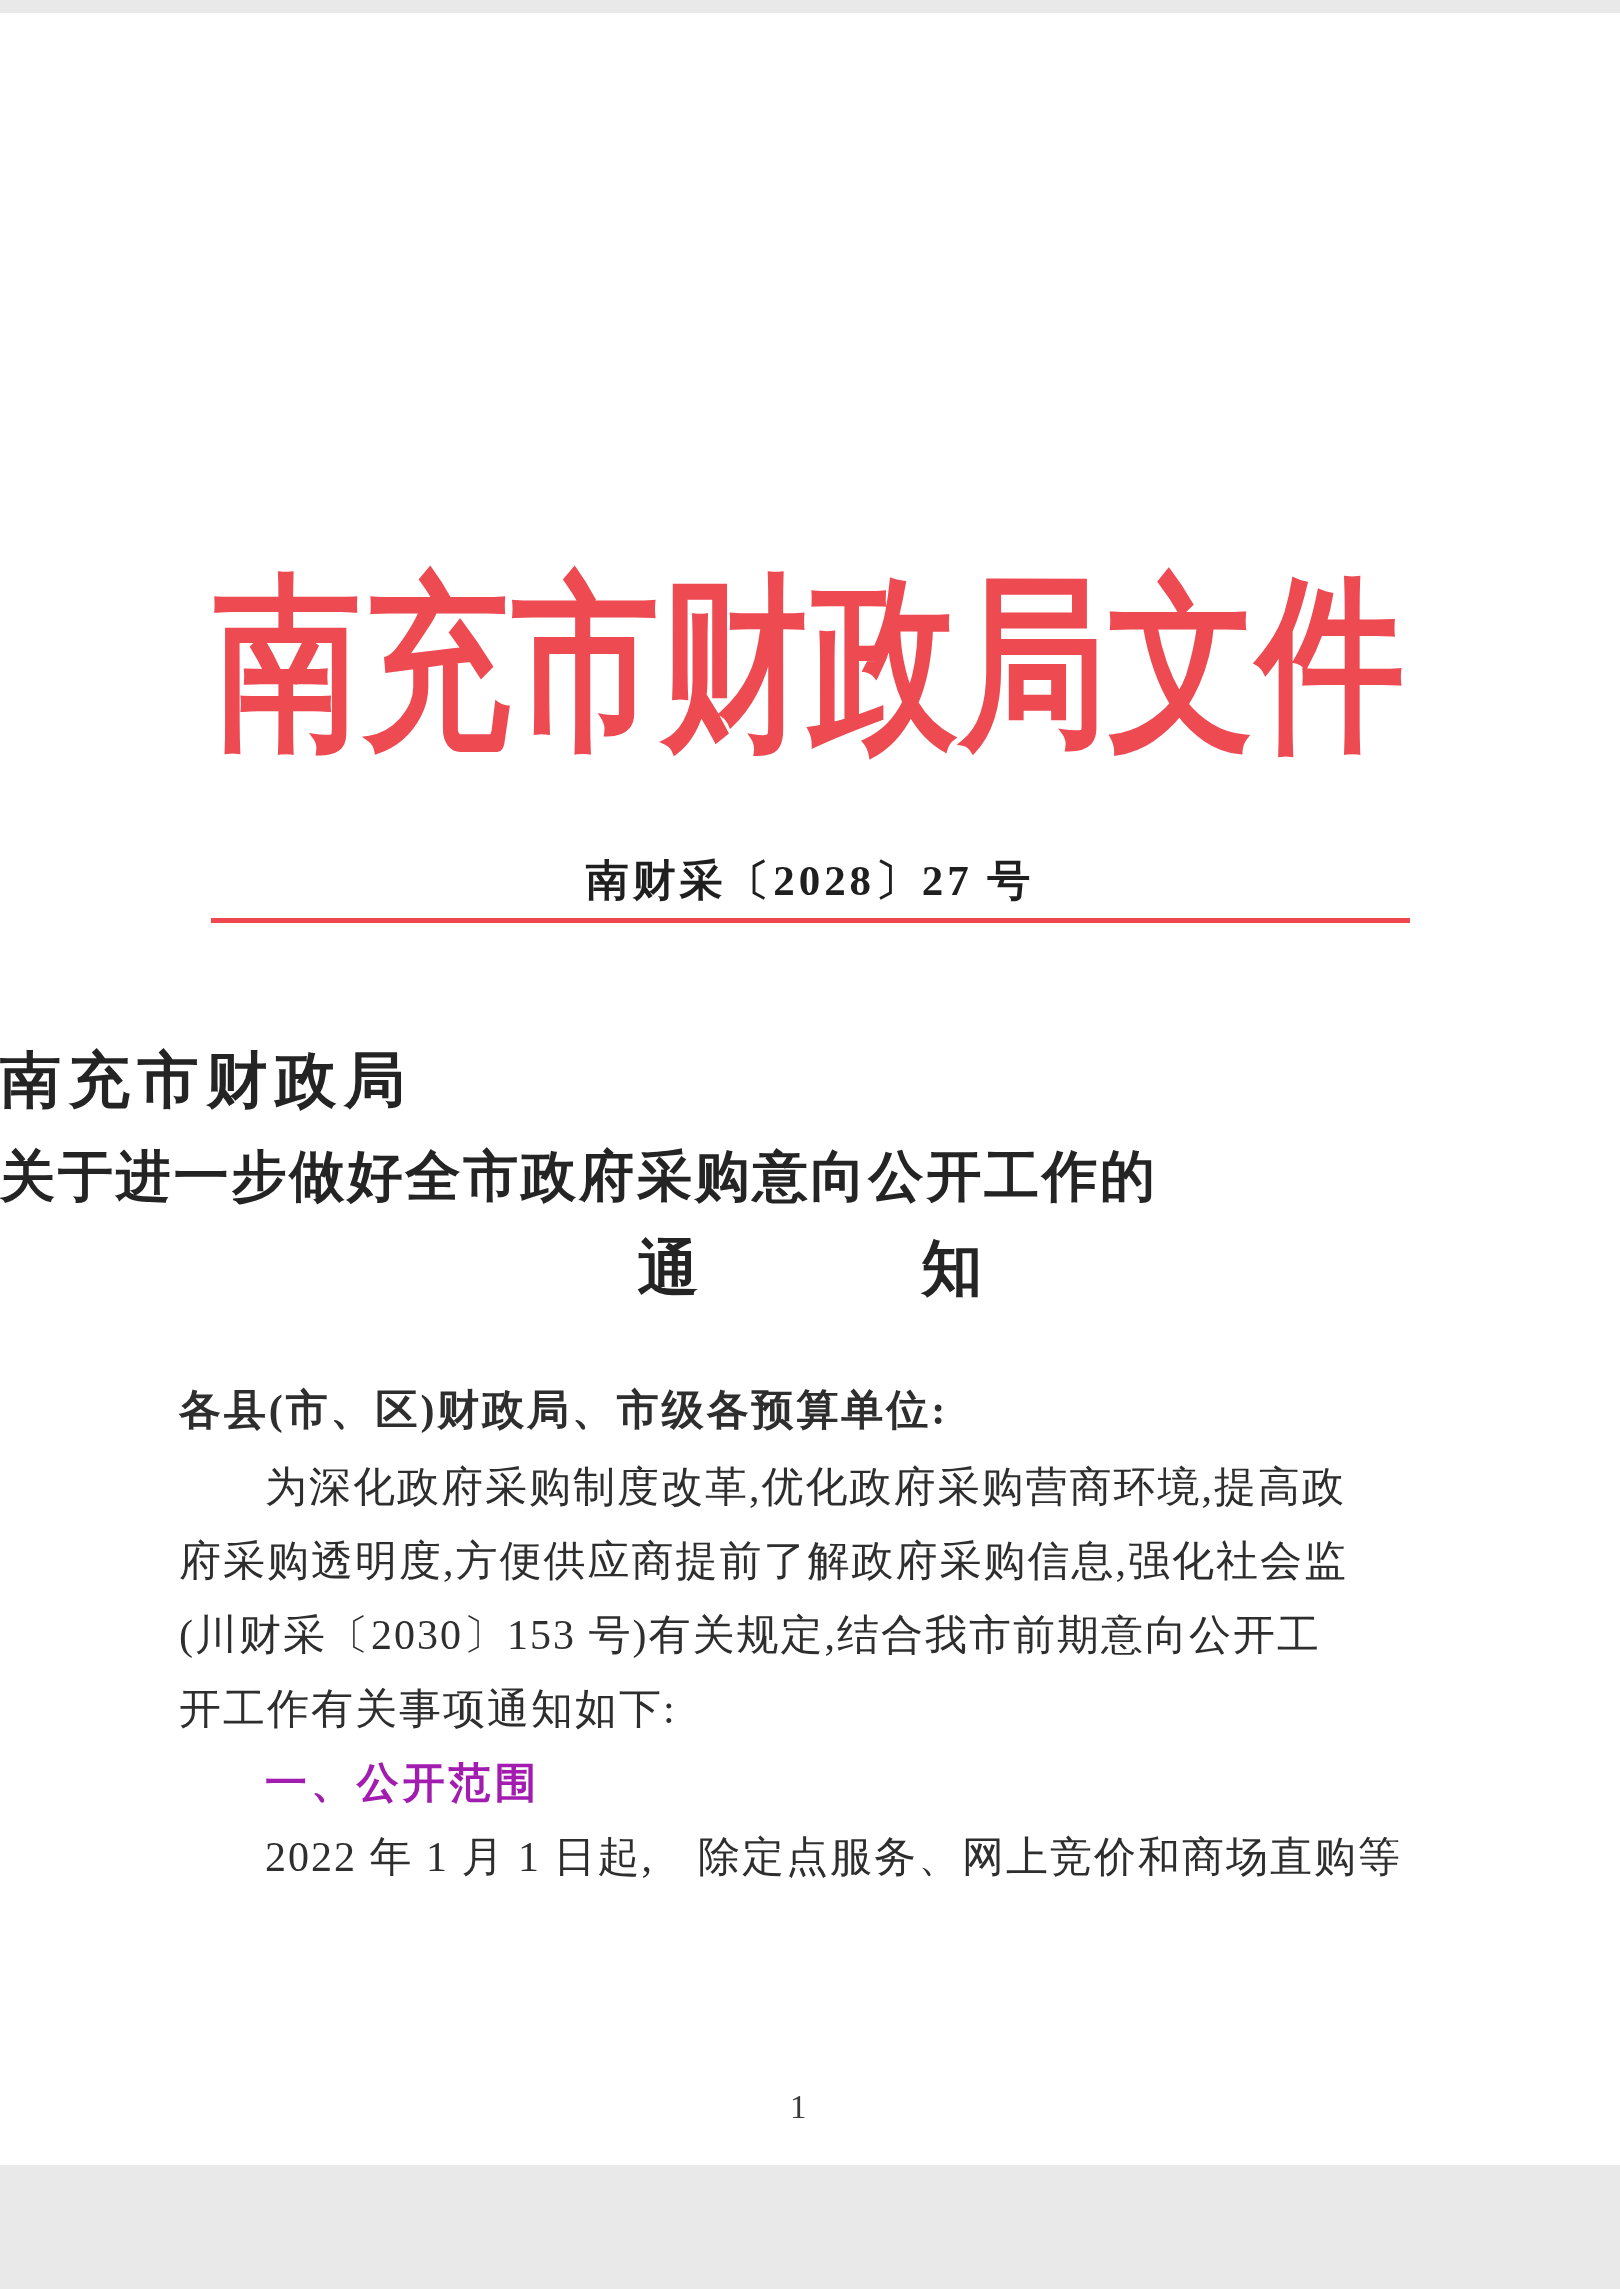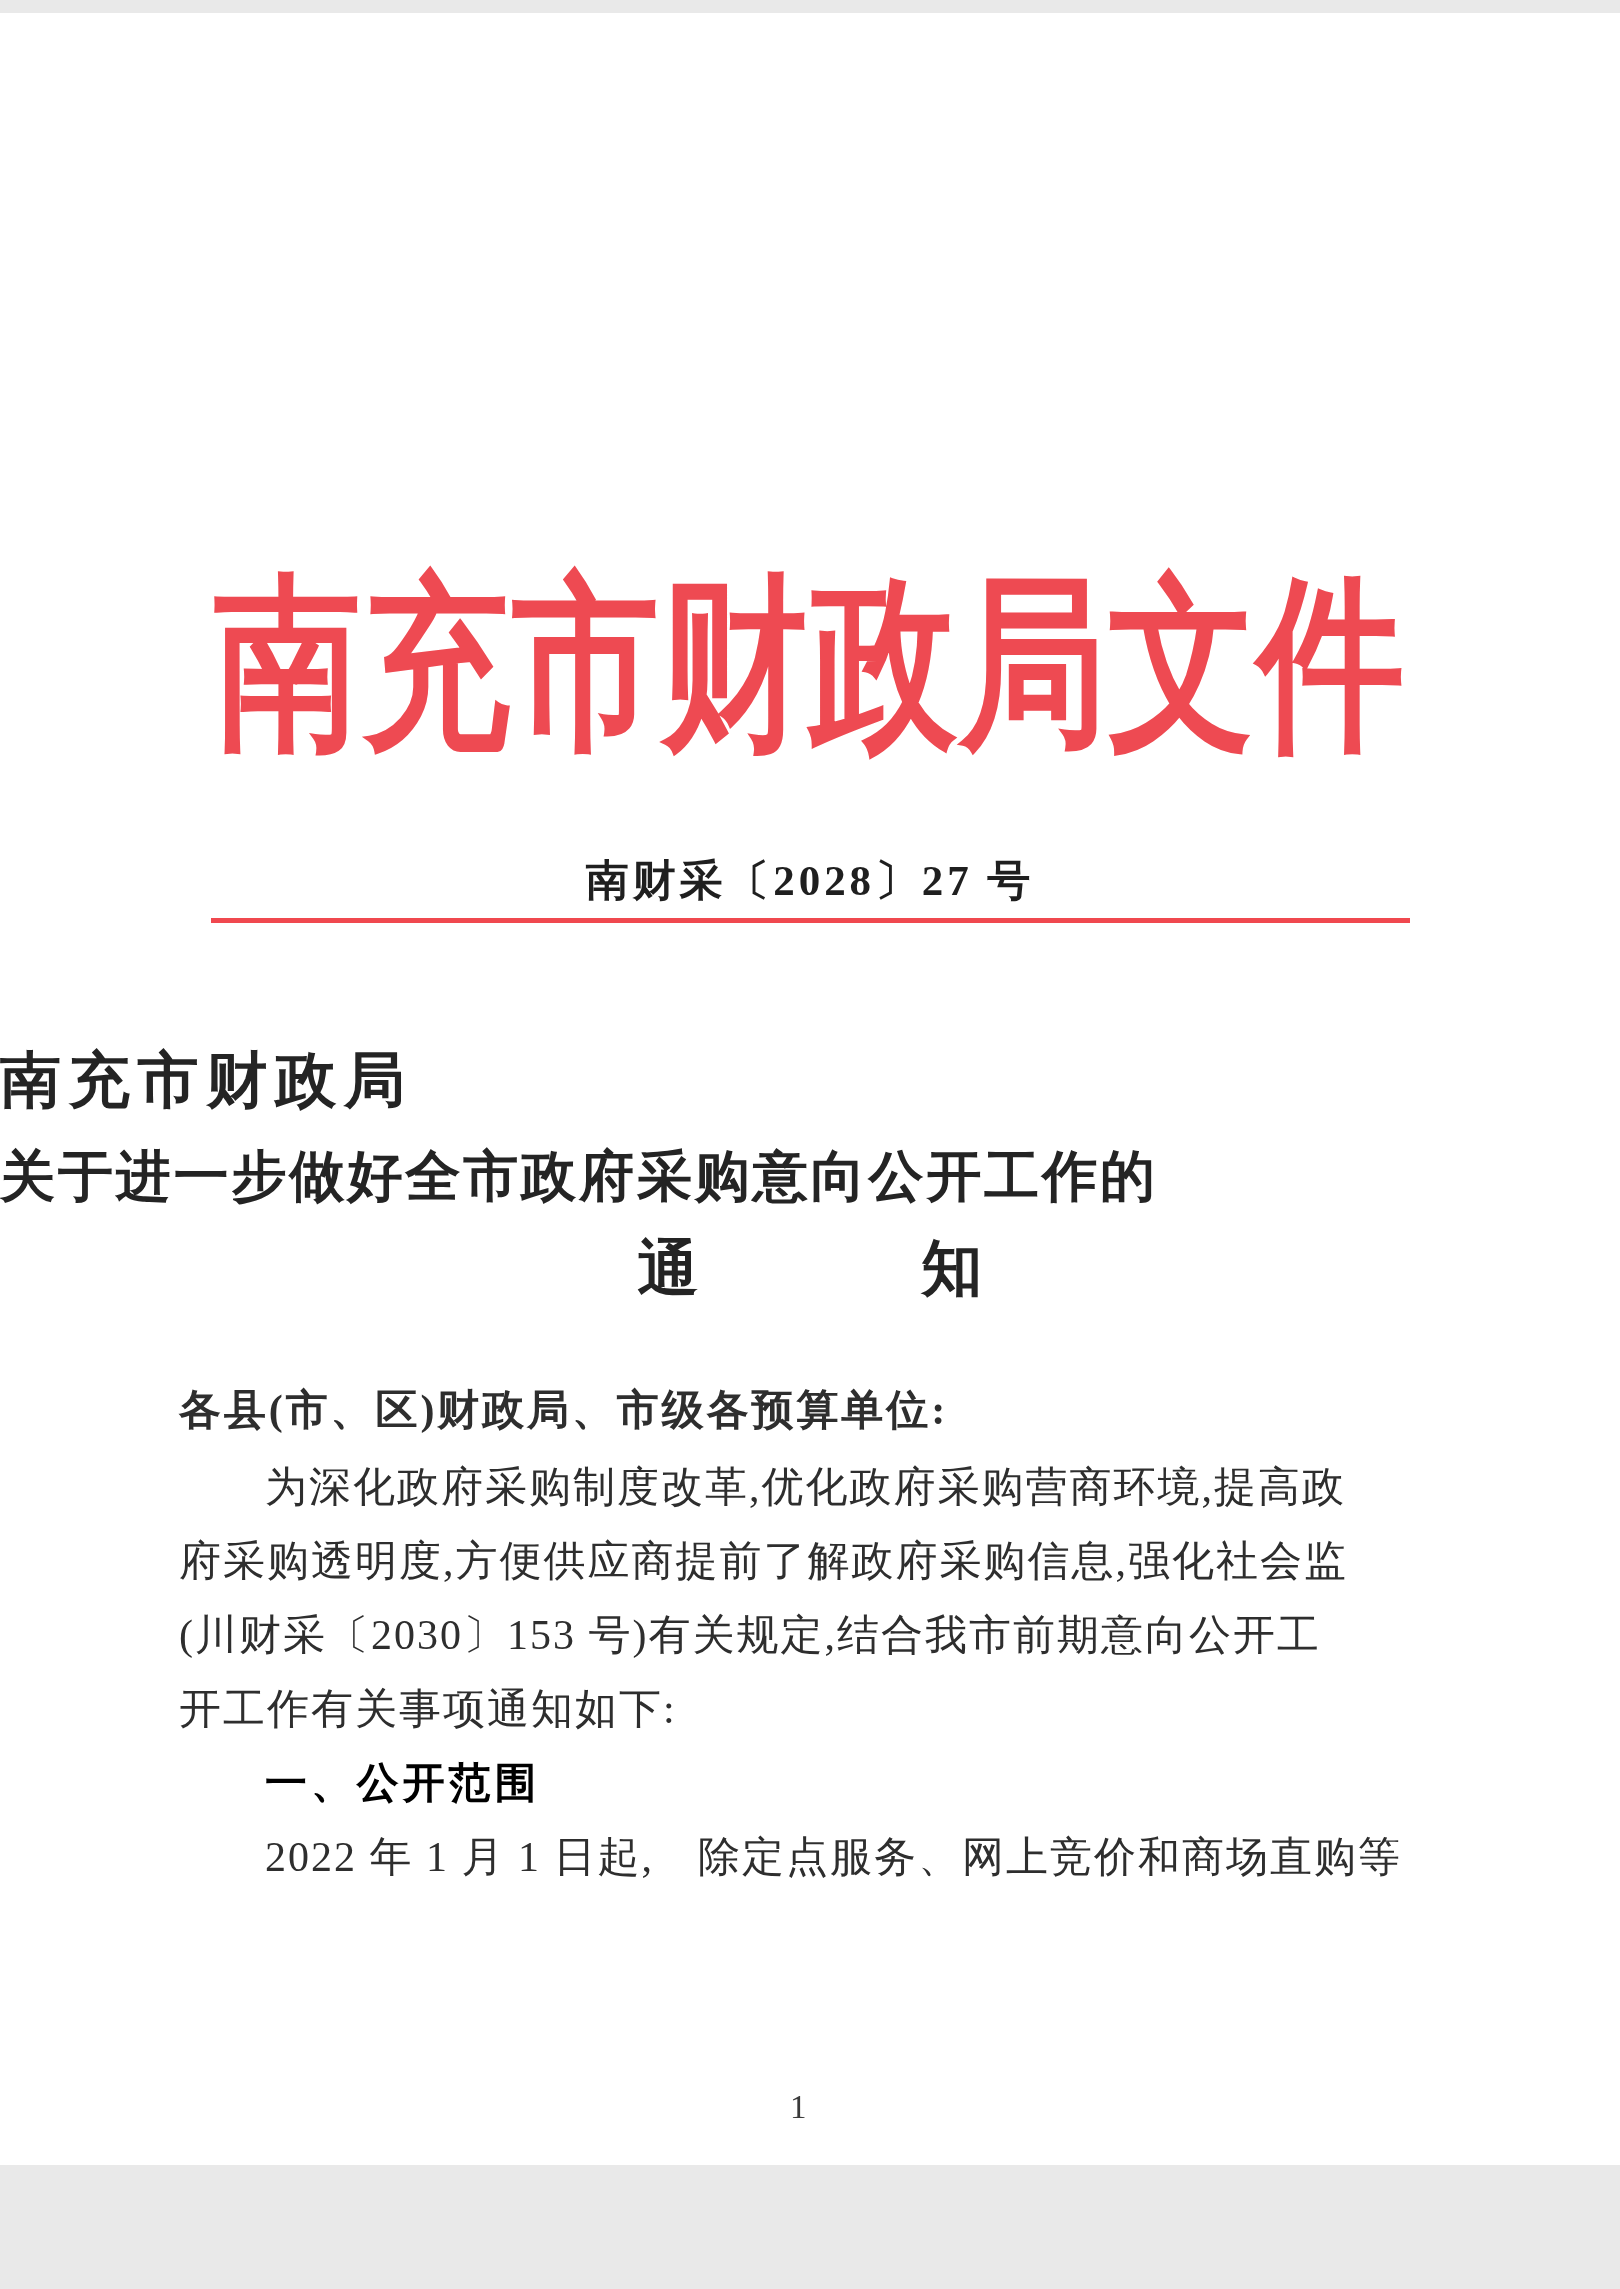--- a/index.html
+++ b/index.html
@@ -115,21 +115,21 @@
     white-space: nowrap;
     font-weight: bold;
   }
   .indent2 {
     text-indent: 86px;
   }
   .section-heading {
     font-family: Liberation Sans, sans-serif;
     font-weight: bold;
     letter-spacing: 3.9px;
-    color: #000000;
+    color: #a21caf;
   }
   
   .page-number {
     position: absolute;
     top: 2076px;
     left: 0;
     width: 100%;
     padding-right: 23.5px;
     box-sizing: border-box;
     text-align: center;

